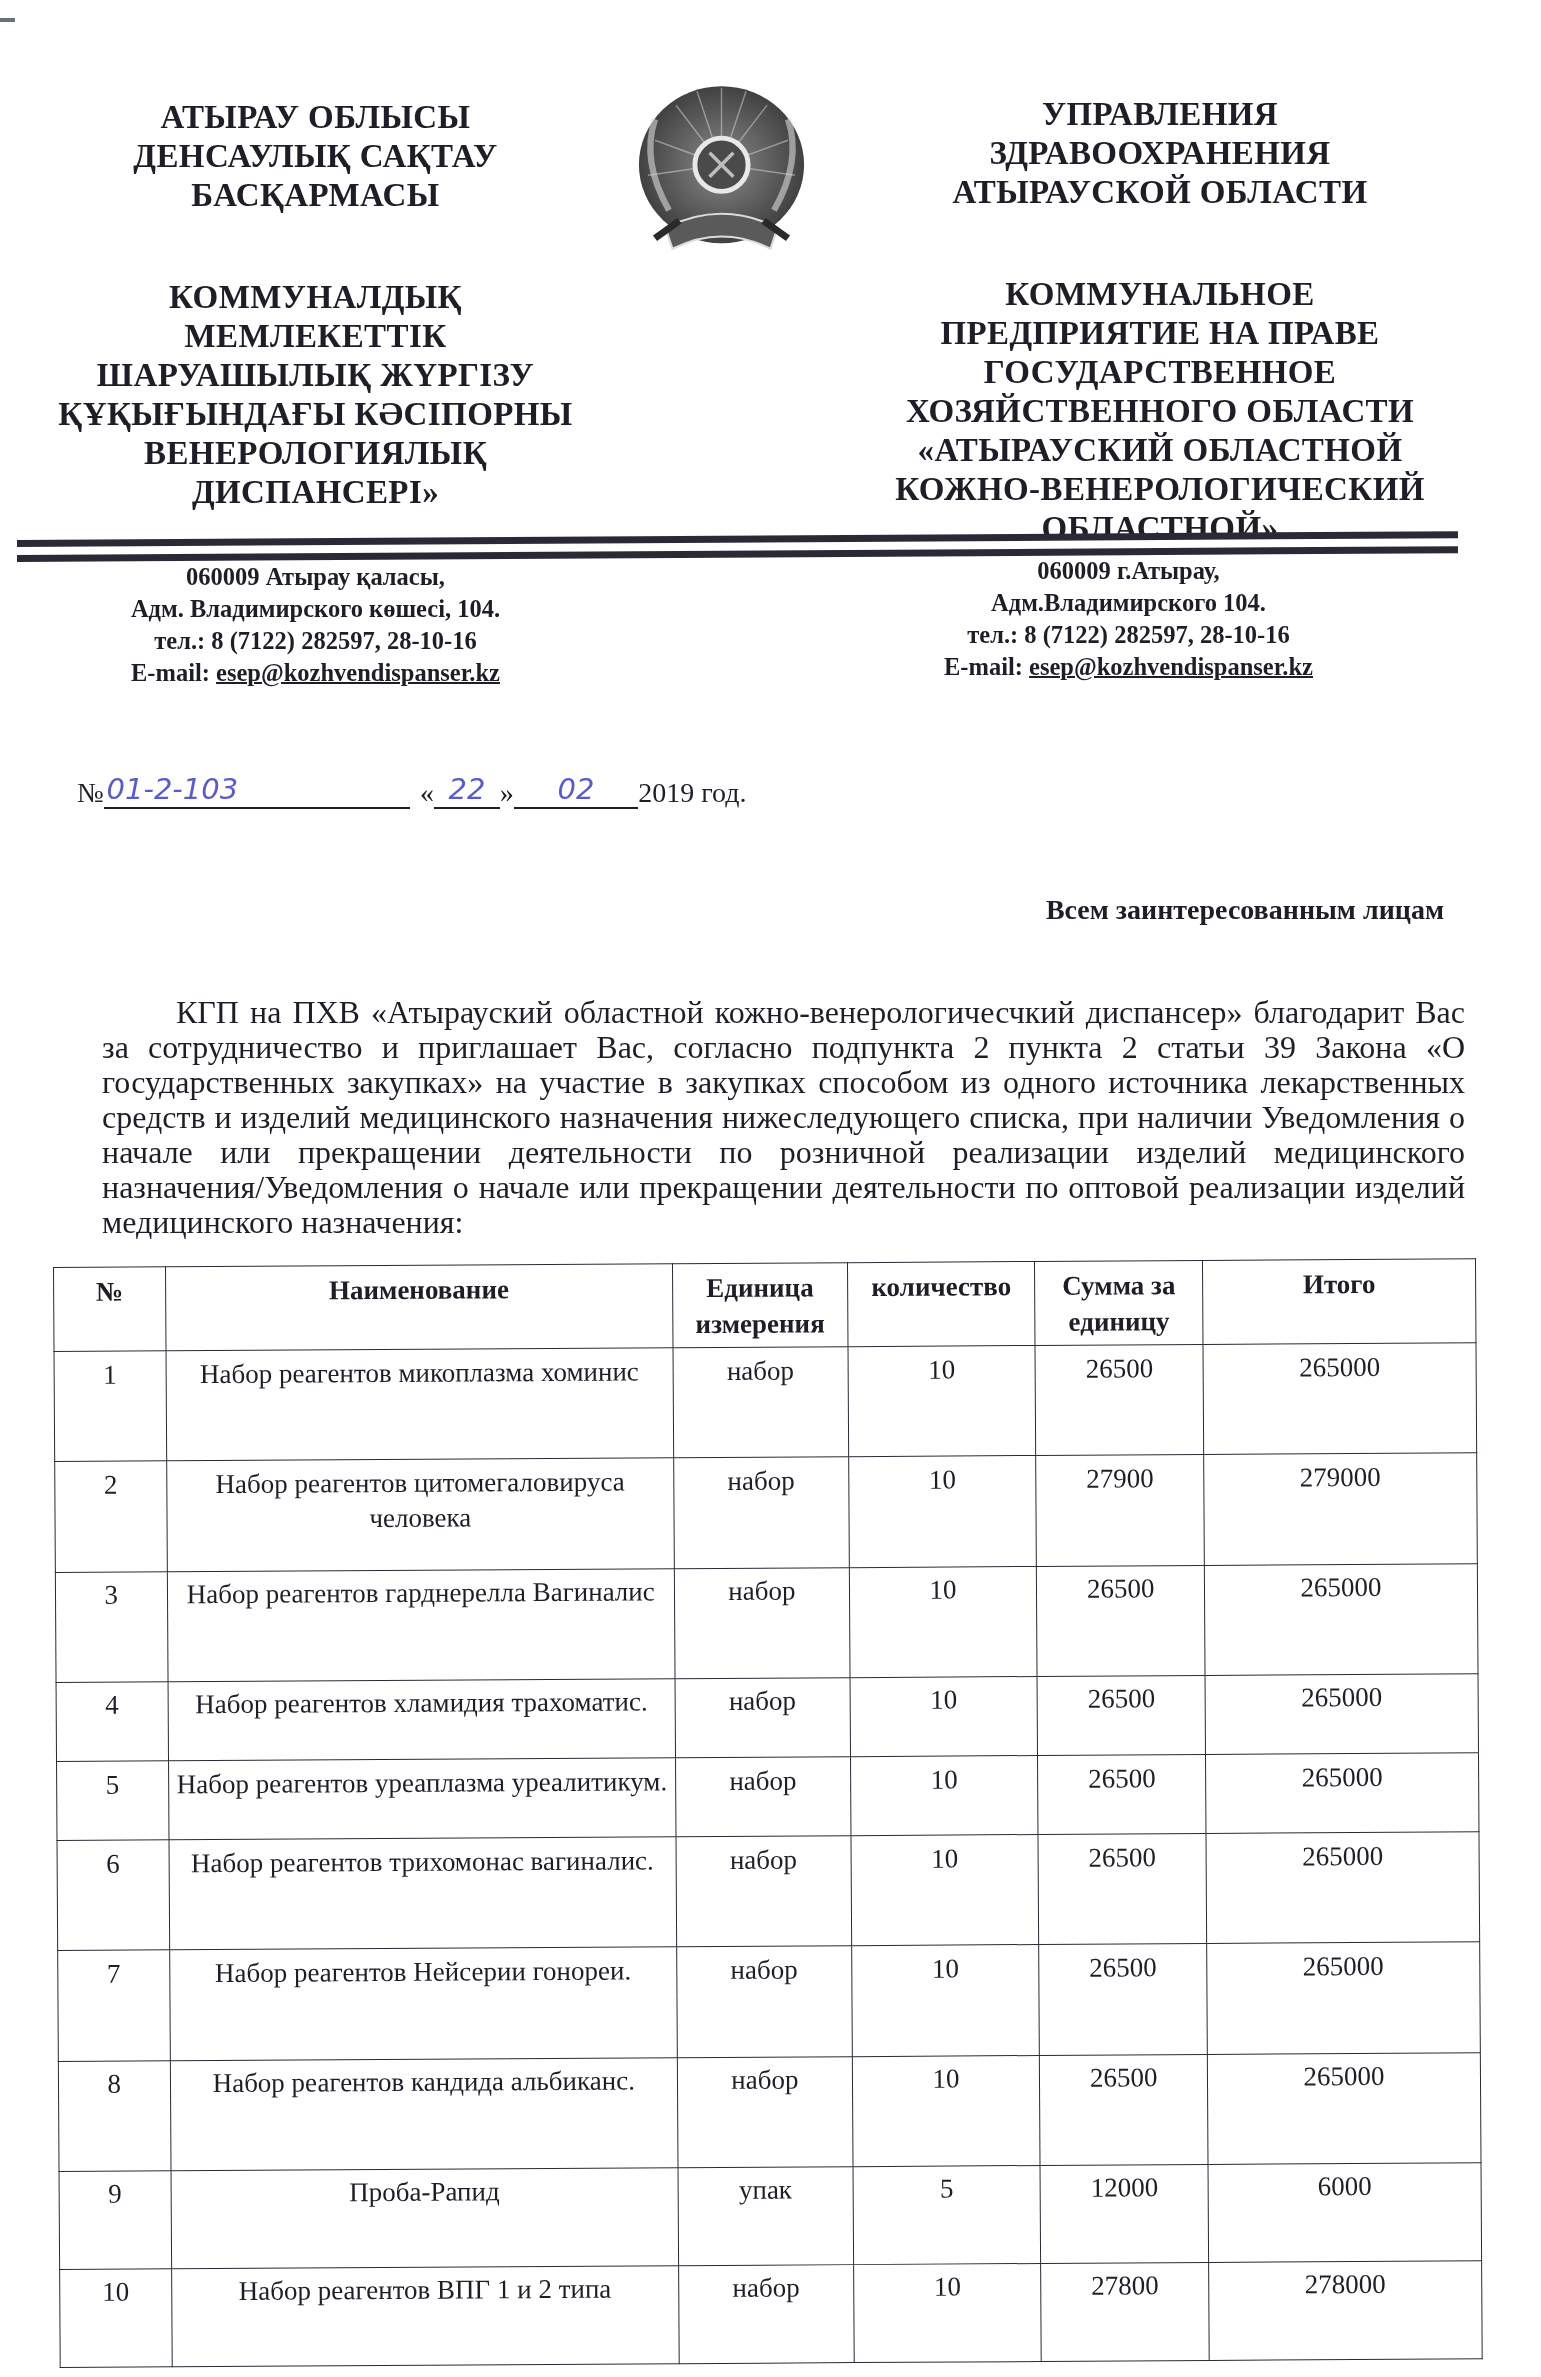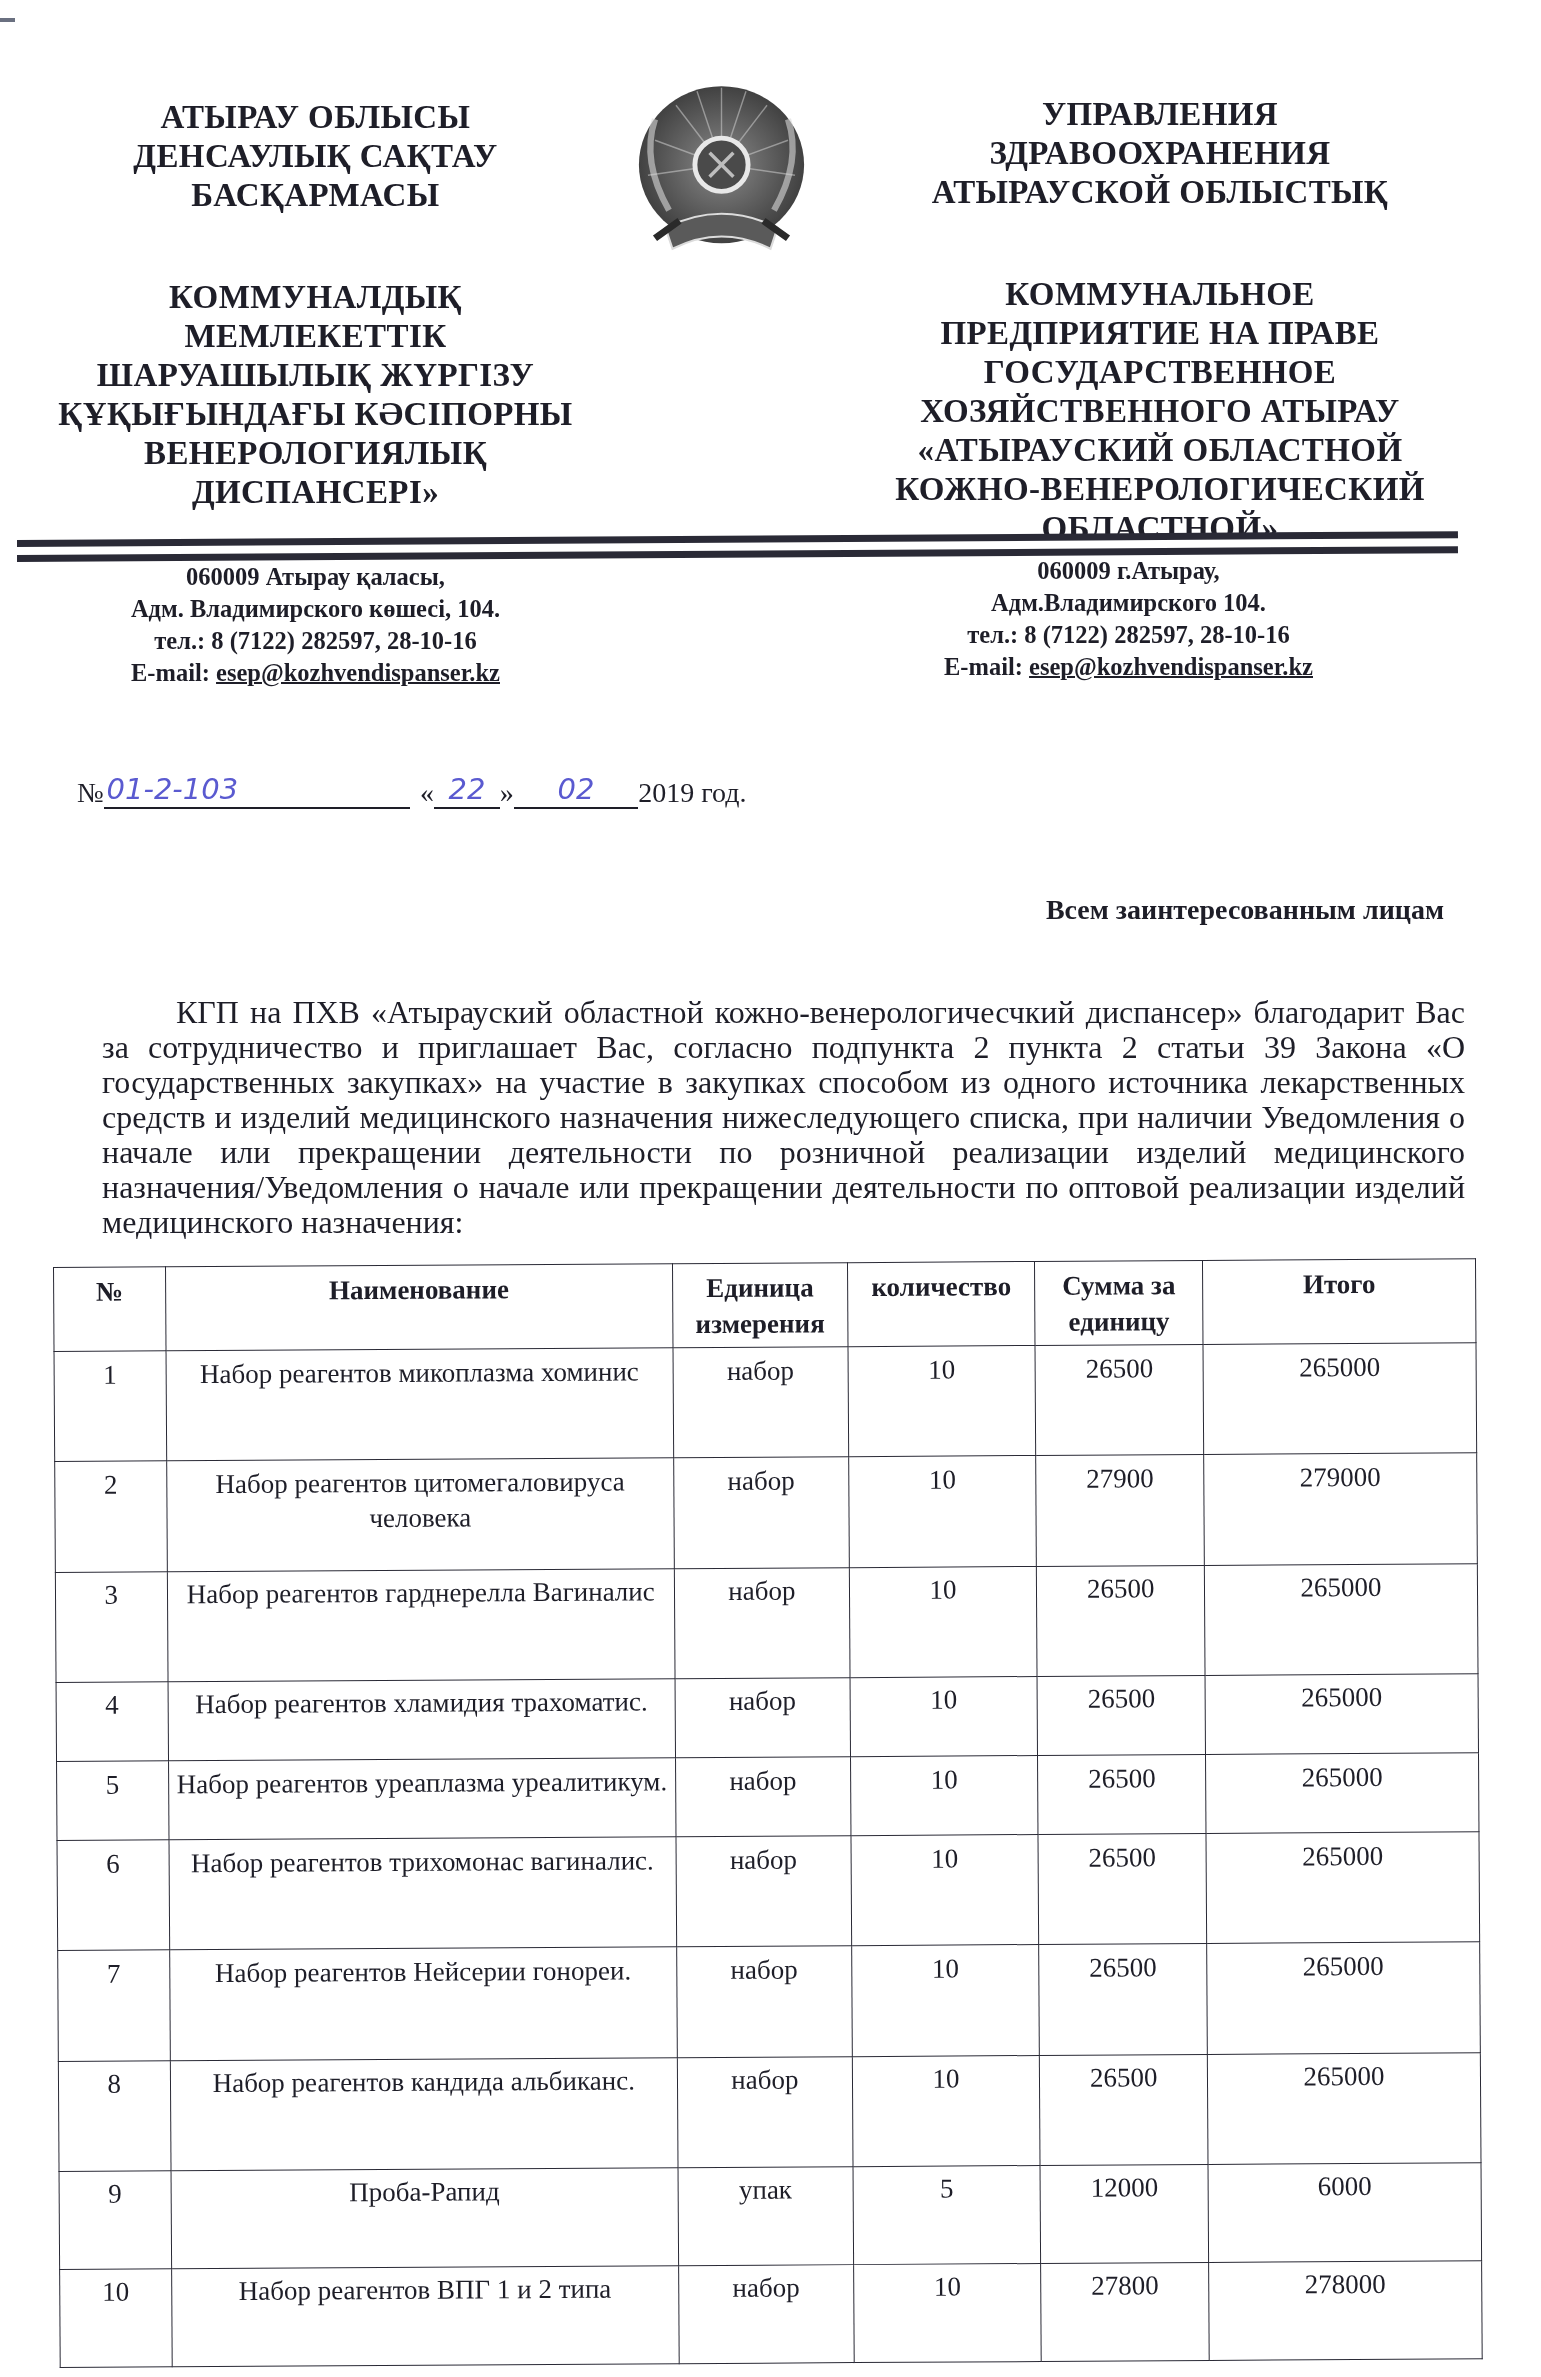--- a/index.html
+++ b/index.html
@@ -95,26 +95,26 @@
     <circle cx="135" cy="125" r="38" fill="#4a4a4a" stroke="#e8e8e8" stroke-width="7"></circle>
     <path d="M118 108 L152 142 M152 108 L118 142" stroke="#bdbdbd" stroke-width="5"></path>
     <path d="M55 215 Q135 175 215 215 L205 245 Q135 210 65 245 Z" fill="#5a5a5a" stroke="#dcdcdc" stroke-width="3"></path>
     <path d="M40 230 L75 205 M230 230 L195 205" stroke="#2a2a2a" stroke-width="10"></path>
   </svg>
 </div>
 
 <div class="hdr-col hdr-right">
   <div class="hdr-line">УПРАВЛЕНИЯ</div>
   <div class="hdr-line">ЗДРАВООХРАНЕНИЯ</div>
-  <div class="hdr-line">АТЫРАУСКОЙ ОБЛЫСТЫҚ</div>
+  <div class="hdr-line">АТЫРАУСКОЙ ОБЛАСТИ</div>
   <div class="hdr-gap"></div>
   <div class="hdr-line">КОММУНАЛЬНОЕ</div>
   <div class="hdr-line">ПРЕДПРИЯТИЕ НА ПРАВЕ</div>
   <div class="hdr-line">ГОСУДАРСТВЕННОЕ</div>
-  <div class="hdr-line">ХОЗЯЙСТВЕННОГО АТЫРАУ</div>
+  <div class="hdr-line">ХОЗЯЙСТВЕННОГО ОБЛАСТИ</div>
   <div class="hdr-line">«АТЫРАУСКИЙ ОБЛАСТНОЙ</div>
   <div class="hdr-line">КОЖНО-ВЕНЕРОЛОГИЧЕСКИЙ</div>
   <div class="hdr-line">ОБЛАСТНОЙ»</div>
 </div>
 
 <div class="rule rule1"></div>
 <div class="rule rule2"></div>
 
 <div class="addr addr-left">
   <div>060009  Атырау қаласы,</div>

